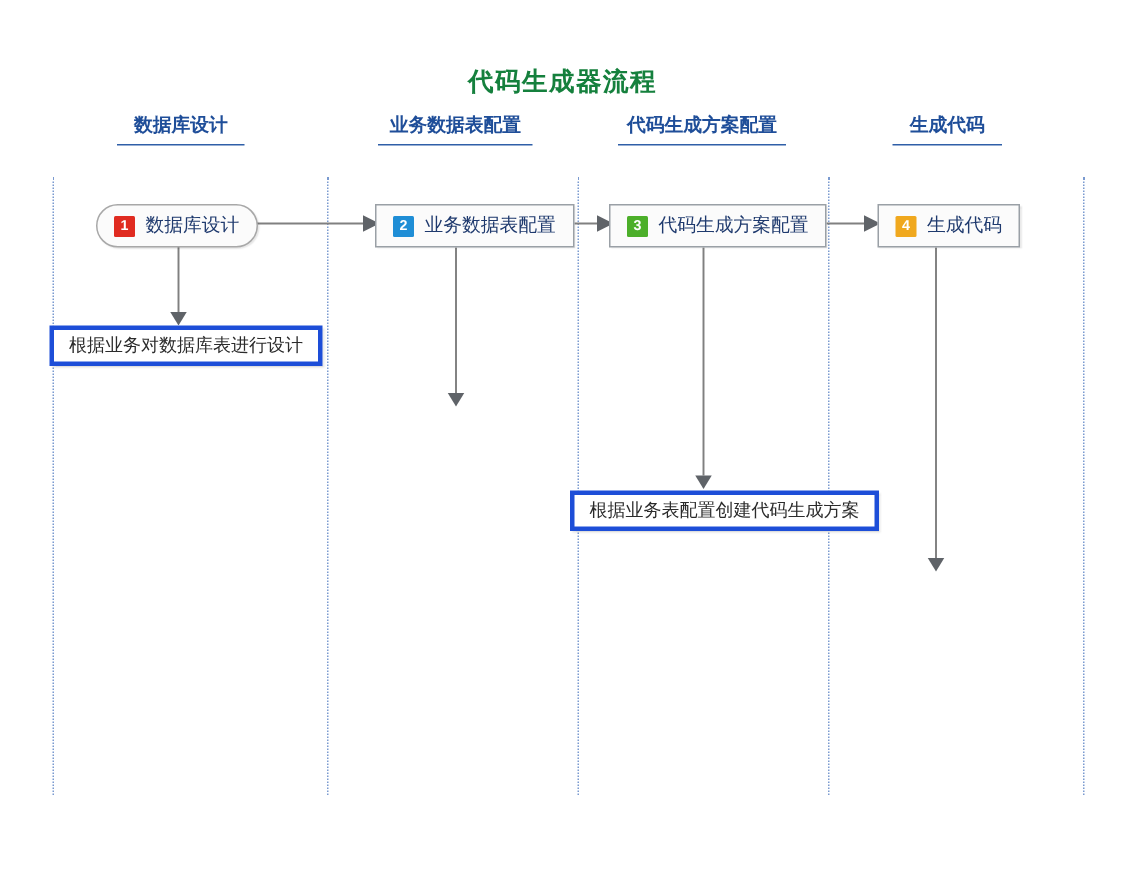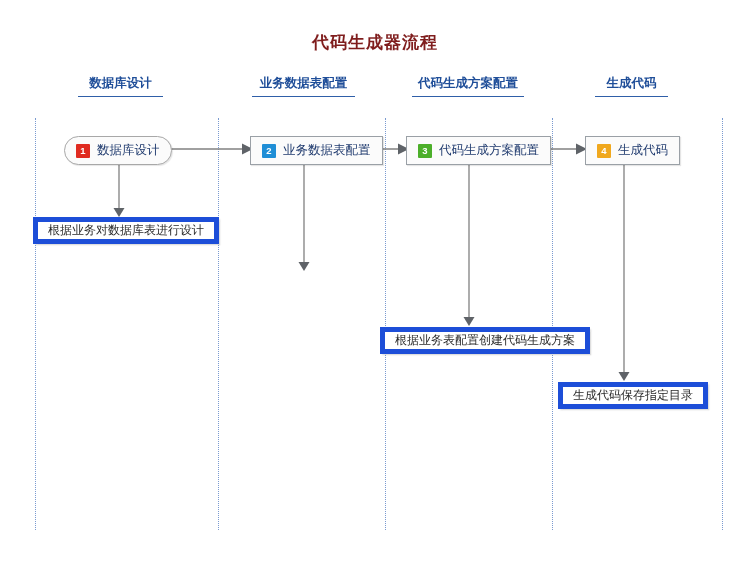--- a/index.html
+++ b/index.html
@@ -14,27 +14,27 @@
 
   #canvas {
     position: relative;
     width: 750px;
     height: 585px;
   }
 
   
   .title {
     position: absolute;
-    top: 31px;
+    top: 43px;
     left: 0;
     width: 750px;
     text-align: center;
     font-size: 17px;
     font-weight: bold;
-    color: #7f1d1d;
+    color: #15803d;
     letter-spacing: 1px;
   }
 
   
   .lane-header {
     position: absolute;
     top: 75px;
     font-size: 12.5px;
     font-weight: bold;
     color: #1f4e99;
@@ -91,21 +91,21 @@
 
   
   .desc {
     position: absolute;
     height: 27px;
     display: flex;
     align-items: center;
     justify-content: center;
     padding: 0 10px;
     background: #ffffff;
-    border: 5px solid #1d4ed8;
+    border: 3px solid #1d4ed8;
     font-size: 12px;
     color: #2b2b2b;
     white-space: nowrap;
     box-shadow: 1.5px 1.5px 1.5px rgba(0,0,0,0.13);
   }
 
   
   .conn { position: absolute; }
   .conn svg { display: block; overflow: visible; }
 </style>
@@ -194,15 +194,14 @@
   <div class="node" style="left:585px; top:136px;">
     <span class="badge" style="background:#f0a81e;">4</span>
     <span class="node-label">生成代码</span>
   </div>
 
   <div class="desc" style="left:33px; top:217px;">根据业务对数据库表进行设计</div>
 
 
   <div class="desc" style="left:380px; top:327px;">根据业务表配置创建代码生成方案</div>
 
-  <div class="desc" style="left:558px; top:382px;">生成代码保存指定目录</div>
 
 </div>
 
 </body></html>

